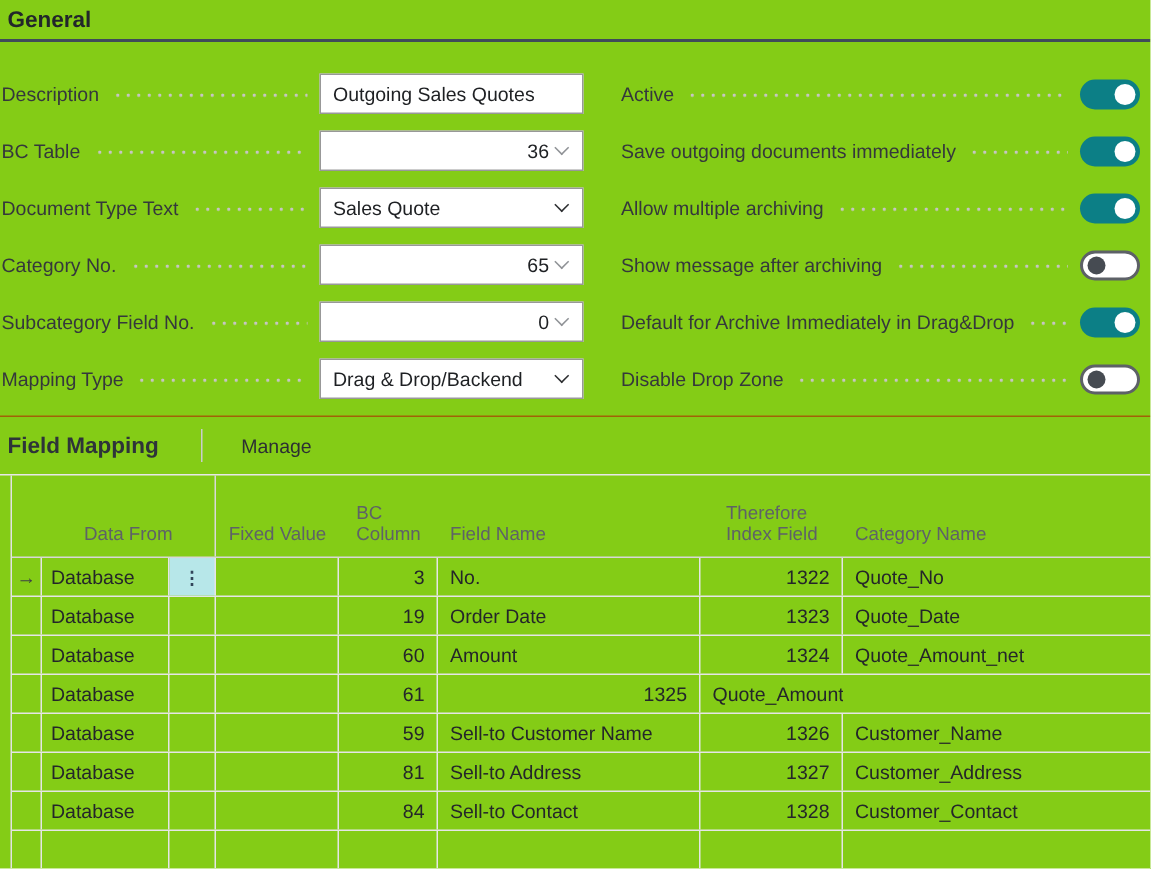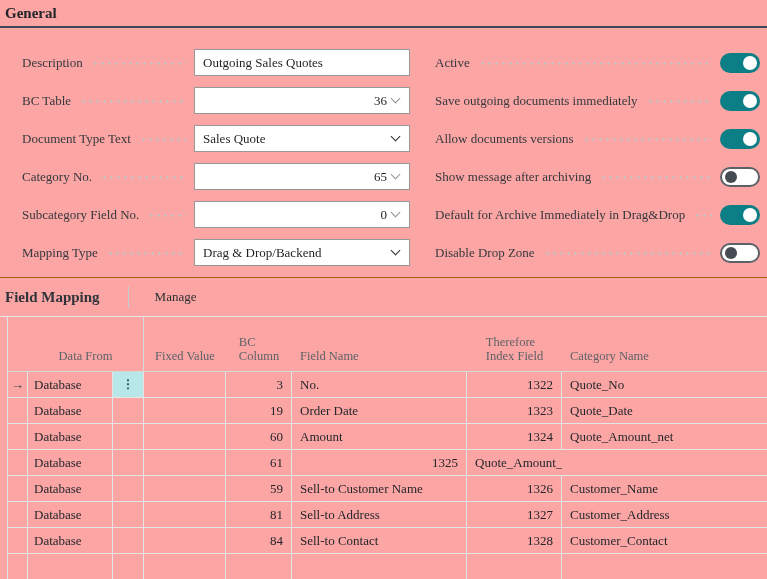--- a/index.html
+++ b/index.html
@@ -1,32 +1,32 @@
 <!DOCTYPE html>
 <html><head>
 <meta charset="utf-8">
 <style>
   * { box-sizing: border-box; }
   html,body { margin:0; padding:0; background:#fff; }
   body { font-family:"Liberation Sans", sans-serif; color:#24272b; }
-  .page { width:767px; height:579px; background:#fca5a5; overflow:hidden; position:relative;font-family:Liberation Serif, serif; }
+  .page { width:767px; height:579px; background:#84cc16; overflow:hidden; position:relative; }
 
   
   .page-title { font-size:15px; font-weight:700; color:#22262b; padding:5px 0 0 5px; line-height:17px; }
   .title-rule { height:2px; background:#3f4b59; margin-top:4px; }
 
   
-  .general-grid { display:grid; grid-template-columns:388px 1fr; column-gap:25px; padding:21px 7px 0 22px; }
+  .general-grid { display:grid; grid-template-columns:388px 1fr; column-gap:25px; padding:21px 7px 0 1px; }
   .frow { height:27px; margin-bottom:11px; display:flex; align-items:center; }
   .flabel { font-size:13px; color:#35383c; white-space:nowrap; flex:0 0 auto; }
   .leader { flex:1 1 auto; height:3px; margin:2px 8px 0 9px; min-width:6px;
             background-image:radial-gradient(circle,#c7c5c3 1px,rgba(0,0,0,0) 1.3px);
             background-size:7px 3px; background-repeat:repeat-x; background-position:0 50%; }
 
-  .control { flex:0 0 auto; width:216px; height:27px; border:1px solid #989898; background:#fff;
+  .control { flex:0 0 auto; width:176px; height:27px; border:1px solid #989898; background:#fff;
              display:flex; align-items:center; font-size:13px; color:#1e2023; }
   .control .value { flex:1 1 auto; padding:0 8px; white-space:nowrap; overflow:hidden; }
   .control.num .value { text-align:right; padding-right:5px; }
   .chev { width:7px; height:7px; border-right:1.6px solid; border-bottom:1.6px solid;
           transform:rotate(45deg); margin:-4px 10px 0 0; flex:0 0 auto; }
   .chev.light { border-color:#8f9296; }
   .chev.dark  { border-color:#2c2e30; }
 
   
   .toggle { flex:0 0 auto; width:40px; height:20px; border-radius:11px; position:relative; cursor:pointer; }
@@ -130,21 +130,21 @@
           </div>
         </div>
         <div class="frow">
           <span class="flabel">Save outgoing documents immediately</span>
           <span class="leader"></span>
           <div class="toggle on">
             <div class="knob"></div>
           </div>
         </div>
         <div class="frow">
-          <span class="flabel">Allow documents versions</span>
+          <span class="flabel">Allow multiple archiving</span>
           <span class="leader"></span>
           <div class="toggle on">
             <div class="knob"></div>
           </div>
         </div>
         <div class="frow">
           <span class="flabel">Show message after archiving</span>
           <span class="leader"></span>
           <div class="toggle off">
             <div class="knob"></div>

